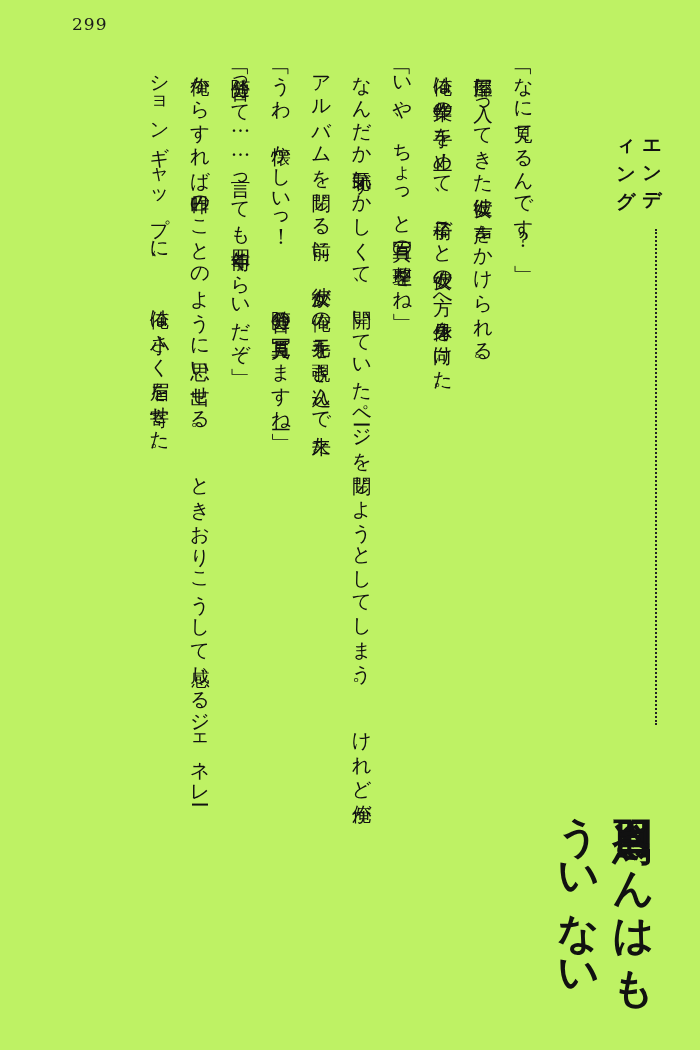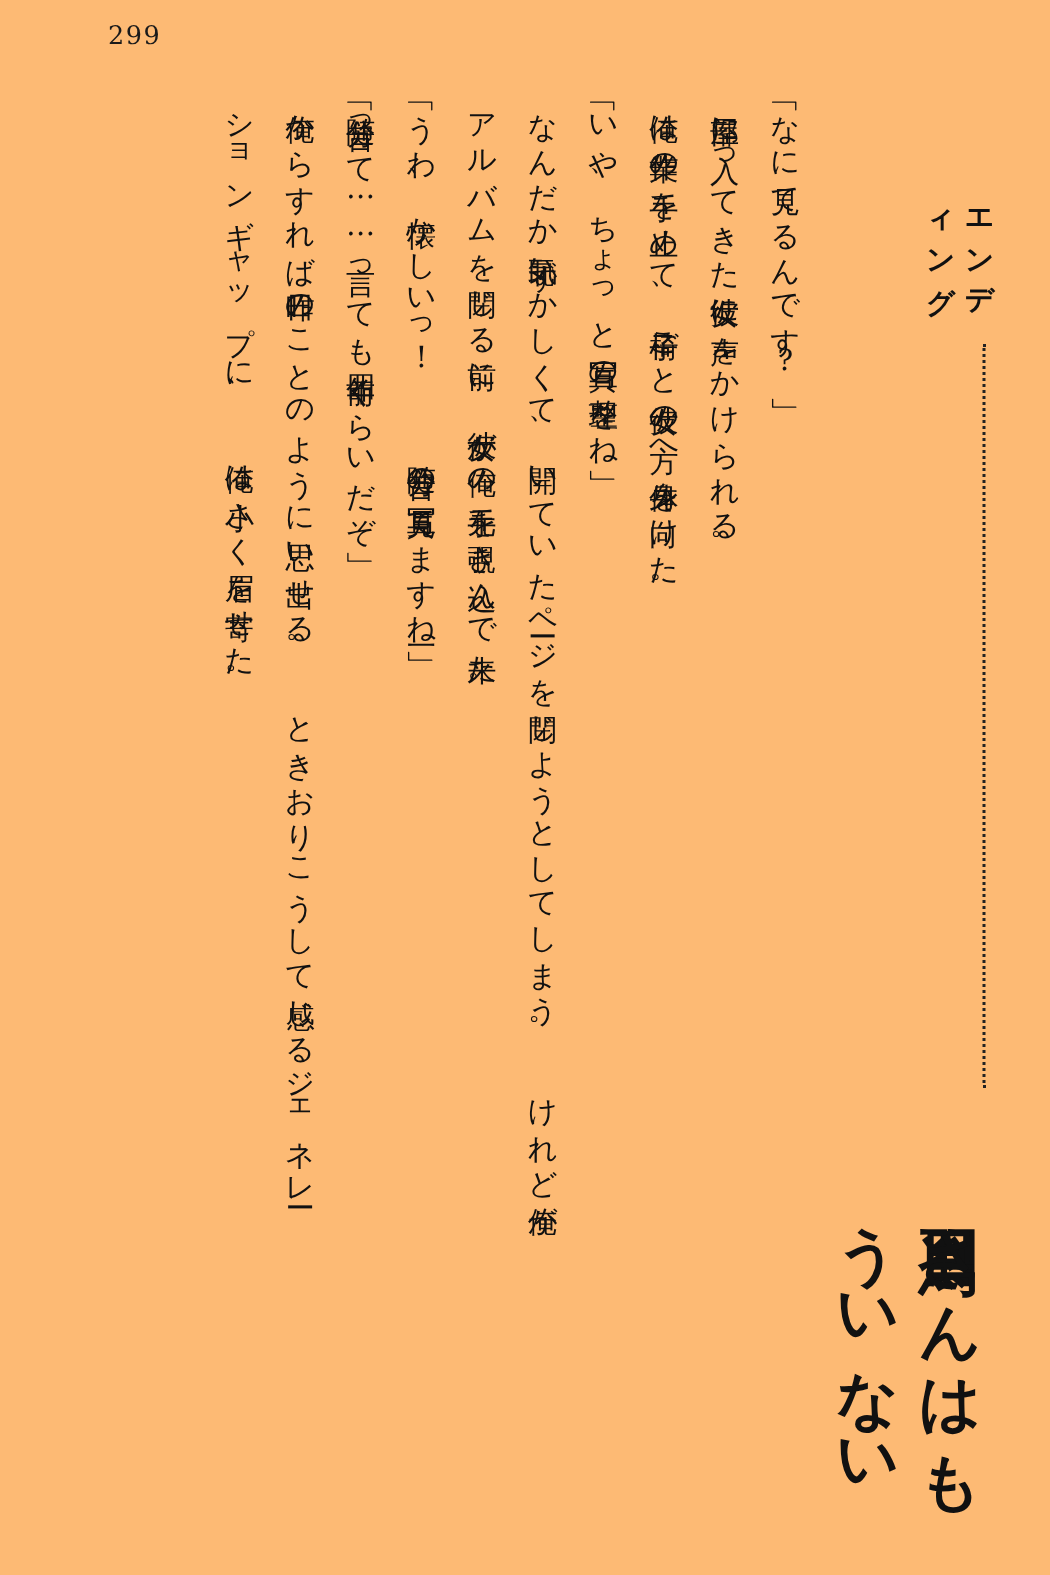--- a/index.html
+++ b/index.html
@@ -4,21 +4,21 @@
 <style>
   html, body {
     margin: 0;
     padding: 0;
     background: #ffffff;
   }
   .page {
     position: relative;
     width: 700px;
     height: 1050px;
-    background: #fdba74;
+    background: #bef264;
     overflow: hidden;
     font-family: "DejaVu Serif", "Liberation Serif", serif;
     color: #111111;
     box-sizing: border-box;
   }
   .page-number {
     position: absolute;
     top: 14px;
     left: 72px;
     font-size: 17px;

